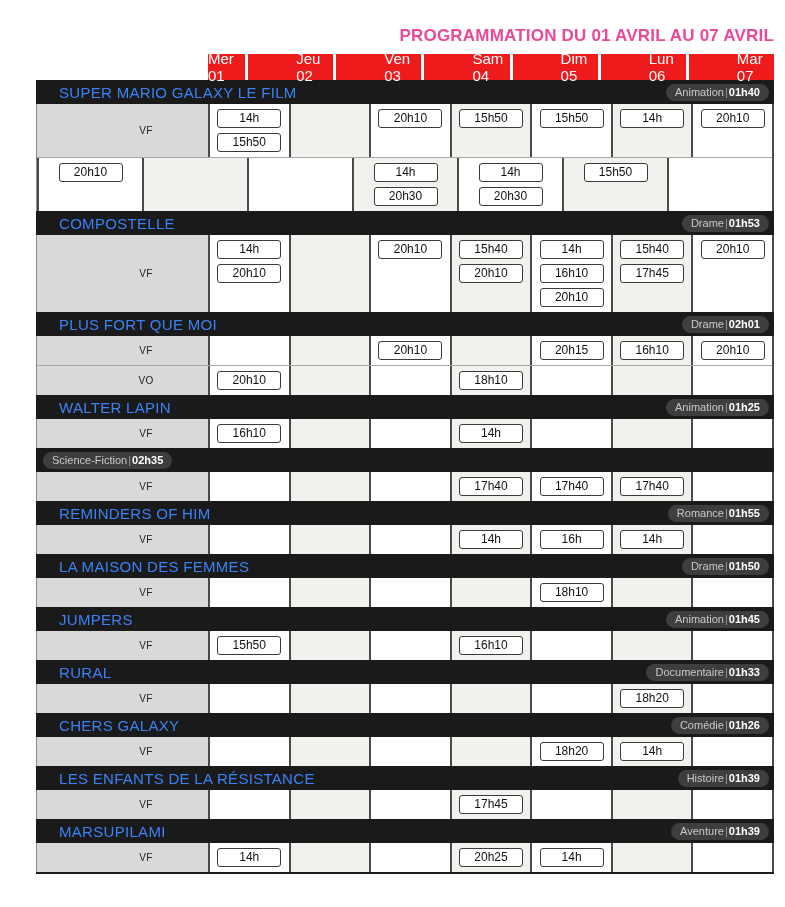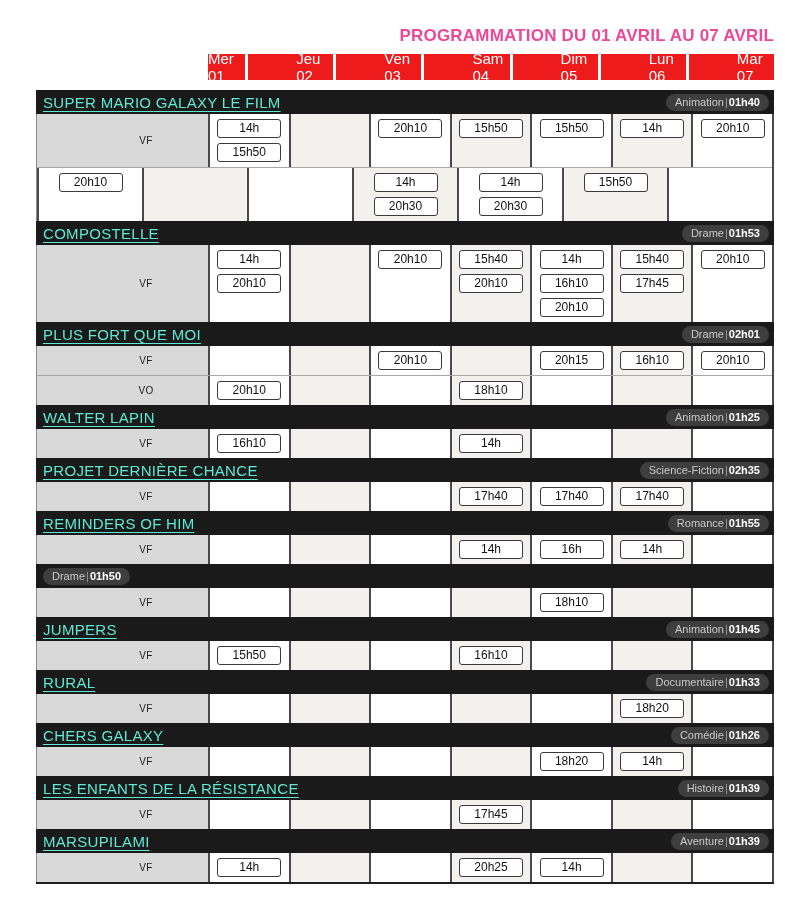--- a/index.html
+++ b/index.html
@@ -17,37 +17,38 @@
     font-family:"Liberation Sans", sans-serif;
     color:#111;
   }
   .page{padding:12px 11px 0 36px;width:785px;}
   .main-title{
     text-align:right;
     font-size:17px;font-weight:bold;letter-spacing:.2px;
     margin:14px 0 8px 0;color:#ec4899;
   }
   .day-header{
-    display:flex;margin-left:172px;height:26px;margin-bottom:10px;
+    display:flex;margin-left:172px;height:26px;margin-bottom:0;
   }
   .day-header .day-cell{
     flex:1;background:var(--red);color:#fff;
     display:flex;align-items:center;justify-content:center;
     font-size:15px;
   }
   .day-header .day-cell + .day-cell{border-left:3px solid #fff;padding-left:48px;}
   .movie-bar{
     background:var(--bar);height:24px;
     display:flex;align-items:center;justify-content:space-between;
     padding:0 5px 0 7px;
   }
   .movie-title{
-    color:#5eead4;font-size:15px;letter-spacing:.3px;
-    text-decoration:underline;text-underline-offset:3px;
+    color:#3b82f6;font-size:15px;letter-spacing:.3px;
+    text-underline-offset:3px;
     white-space:nowrap;
+    margin-left:16px;
   }
   .movie-badge{
     background:var(--badge);border-radius:10px;
     padding:2px 9px;font-size:11px;line-height:13px;
     display:flex;align-items:center;gap:1px;white-space:nowrap;
   }
   .badge-genre{color:#c9c9c9;}
   .badge-sep{color:#9a9a9a;}
   .badge-duration{color:#fff;font-weight:bold;}
   .rows{border-left:1px solid #8a8a8a;border-right:2px solid var(--grid);}
@@ -246,21 +247,20 @@
               <div class="time-chip">14h</div>
             </div>
             <div class="body-cell"></div>
             <div class="body-cell alt"></div>
             <div class="body-cell"></div>
           </div>
         </div>
       </section>
       <section class="movie-section">
         <div class="movie-bar">
-          <span class="movie-title">PROJET DERNIÈRE CHANCE</span>
           <span class="movie-badge">
             <span class="badge-genre">Science-Fiction</span>
             <span class="badge-sep">|</span>
             <span class="badge-duration">02h35</span>
           </span>
         </div>
         <div class="rows">
           <div class="version-row">
             <div class="version-label">VF</div>
             <div class="body-cell"></div>
@@ -302,20 +302,21 @@
             </div>
             <div class="body-cell alt">
               <div class="time-chip">14h</div>
             </div>
             <div class="body-cell"></div>
           </div>
         </div>
       </section>
       <section class="movie-section">
         <div class="movie-bar">
+          <span class="movie-title">LA MAISON DES FEMMES</span>
           <span class="movie-badge">
             <span class="badge-genre">Drame</span>
             <span class="badge-sep">|</span>
             <span class="badge-duration">01h50</span>
           </span>
         </div>
         <div class="rows">
           <div class="version-row">
             <div class="version-label">VF</div>
             <div class="body-cell"></div>

